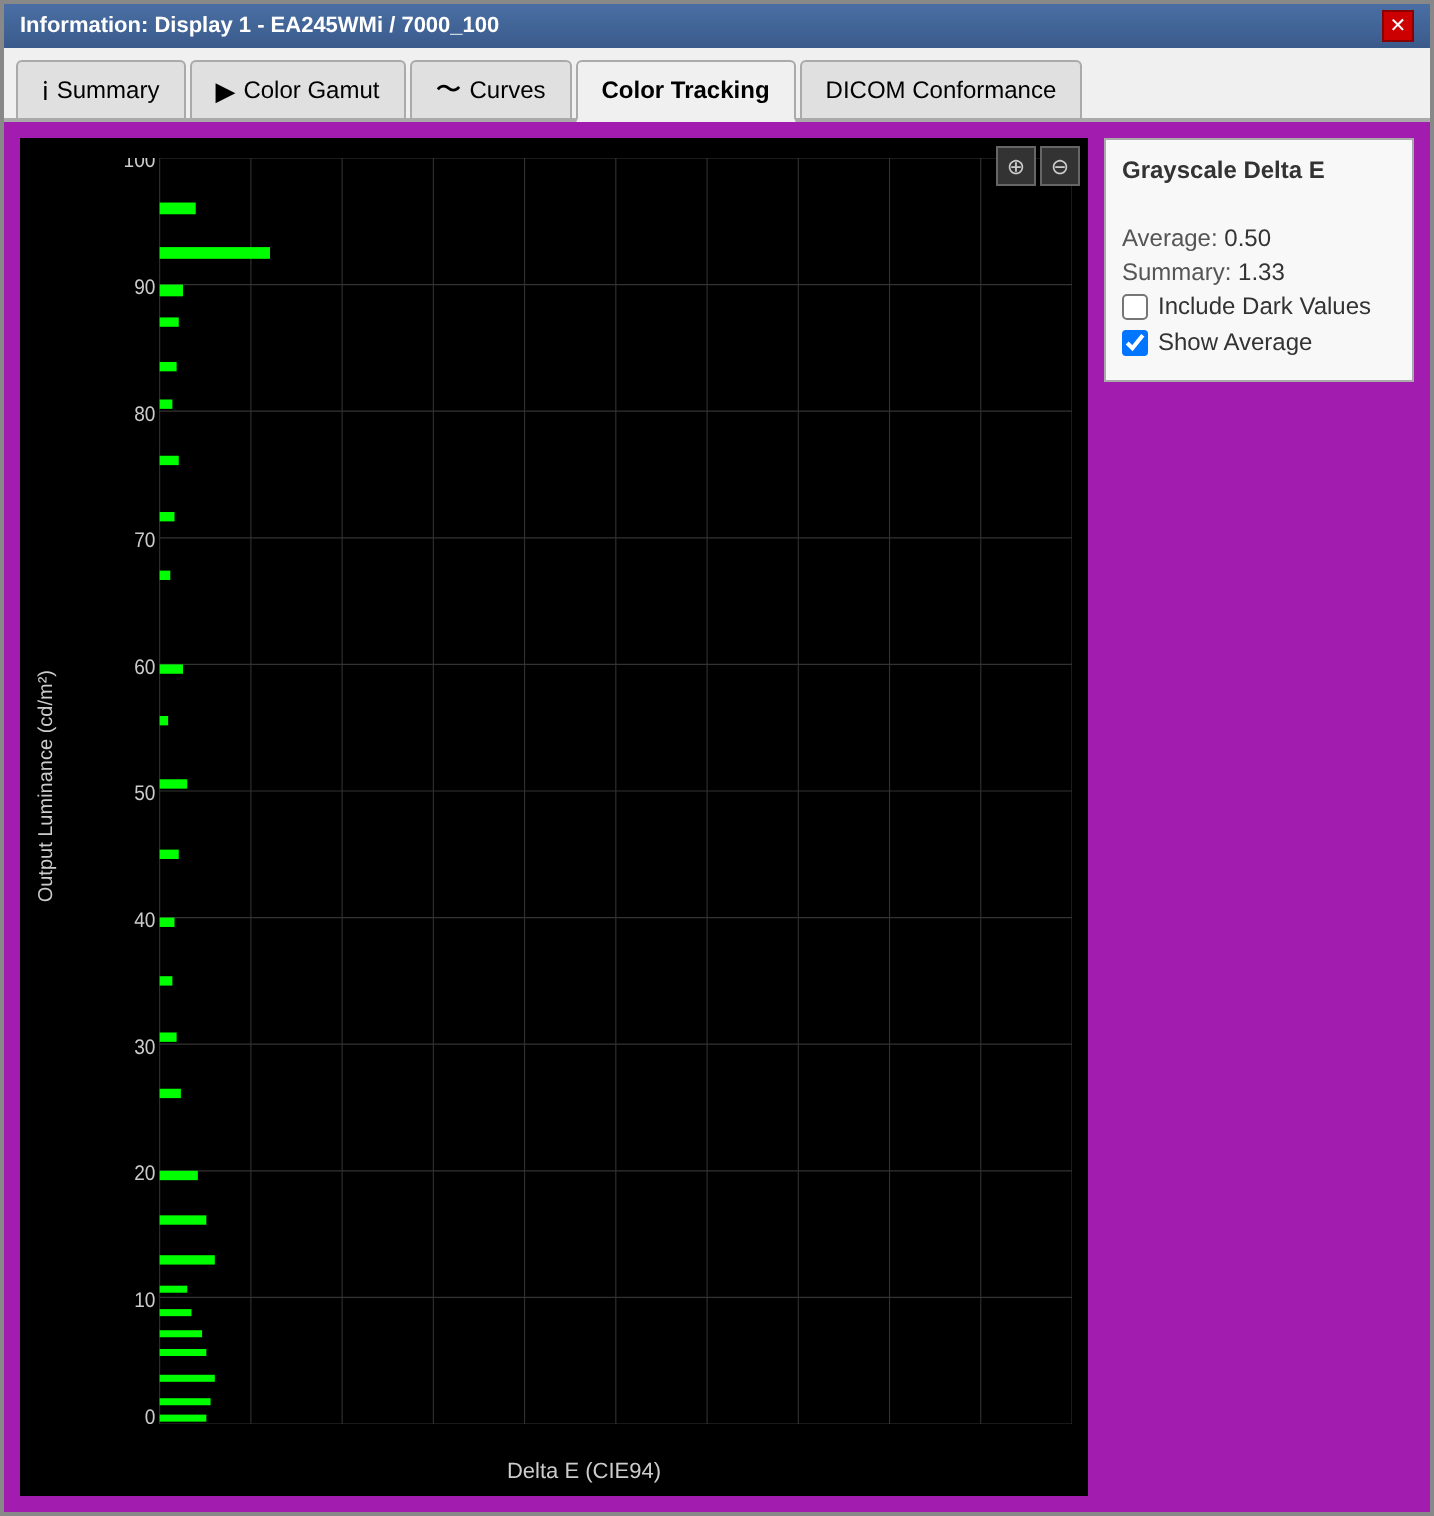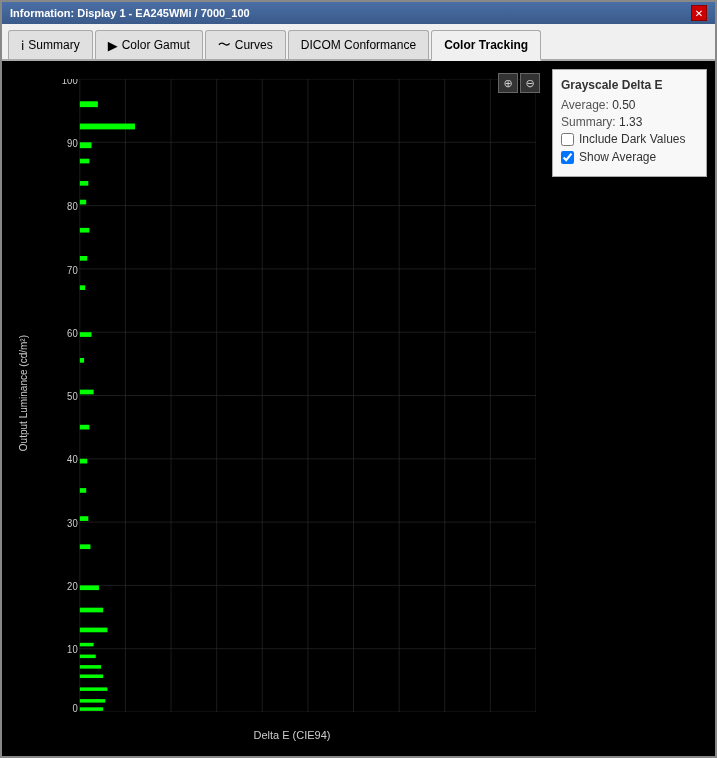--- a/index.html
+++ b/index.html
@@ -6,21 +6,21 @@
     body {
       background: #c0c0c0;
       font-family: 'Segoe UI', Tahoma, sans-serif;
       font-size: 12px;
       user-select: none;
     }
     .window {
       width: 717px;
       height: 758px;
       border: 2px solid #888;
-      background: #000000;
+      background: #a21caf;
       display: flex;
       flex-direction: column;
     }
     .title-bar {
       background: linear-gradient(to bottom, #4a6fa5, #3a5a8a);
       color: white;
       padding: 4px 8px;
       display: flex;
       justify-content: space-between;
       align-items: center;
@@ -112,21 +112,21 @@
       gap: 4px;
     }
     .sidebar-panel {
       border: 1px solid #aaa;
       background: #f8f8f8;
       padding: 8px;
     }
     .panel-title {
       font-weight: bold;
       font-size: 12px;
-      margin-bottom: 6px;
+      margin-bottom: 20px;
       color: #333;
     }
     .stat-row {
       font-size: 12px;
       margin-bottom: 3px;
       color: #333;
     }
     .stat-label { color: #555; text-align: center; }
     .stat-value { font-weight: normal; }
     .checkbox-row {
@@ -172,25 +172,25 @@
       <span>Summary</span>
     </div>
     <div class="tab">
       <span class="tab-icon">▶</span>
       <span>Color Gamut</span>
     </div>
     <div class="tab">
       <span class="tab-icon">〜</span>
       <span>Curves</span>
     </div>
+    <div class="tab active">
+      <span>Color Tracking</span>
+    </div>
     <div class="tab">
       <span>DICOM Conformance</span>
-    </div>
-    <div class="tab active">
-      <span>Color Tracking</span>
     </div>
   </div>
 
   <div class="content-area">
     <div class="chart-container">
       <div class="chart-toolbar">
         <div class="chart-tool-btn">⊕</div>
         <div class="chart-tool-btn">⊖</div>
       </div>
 

